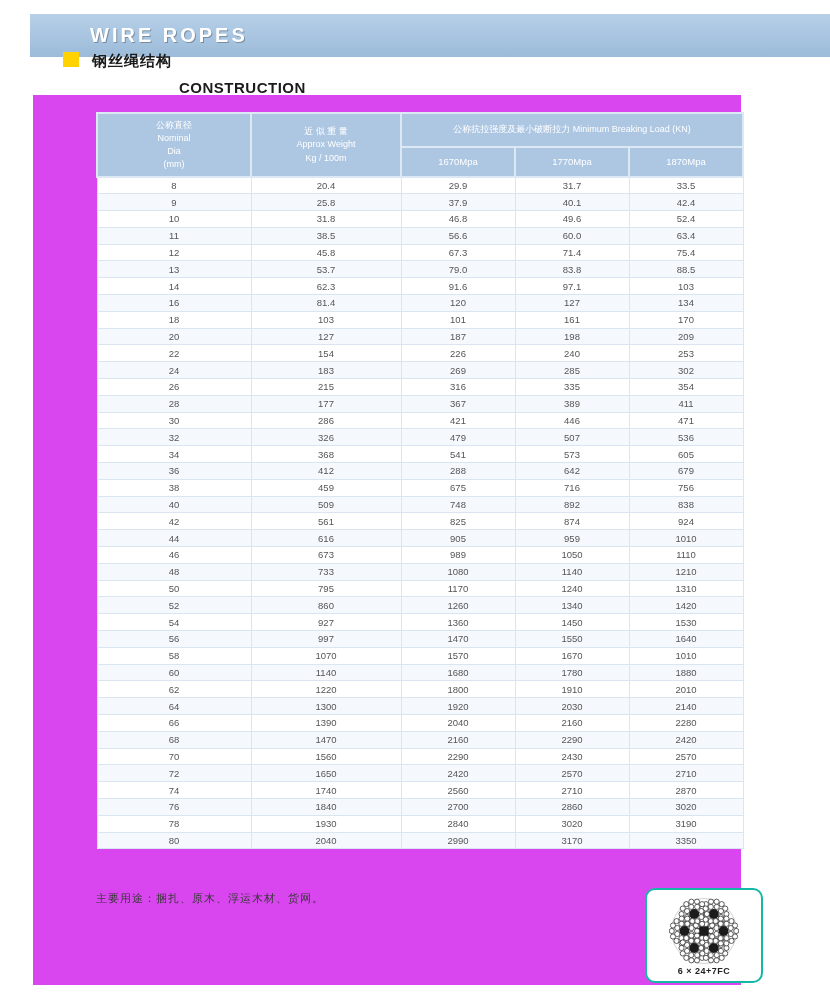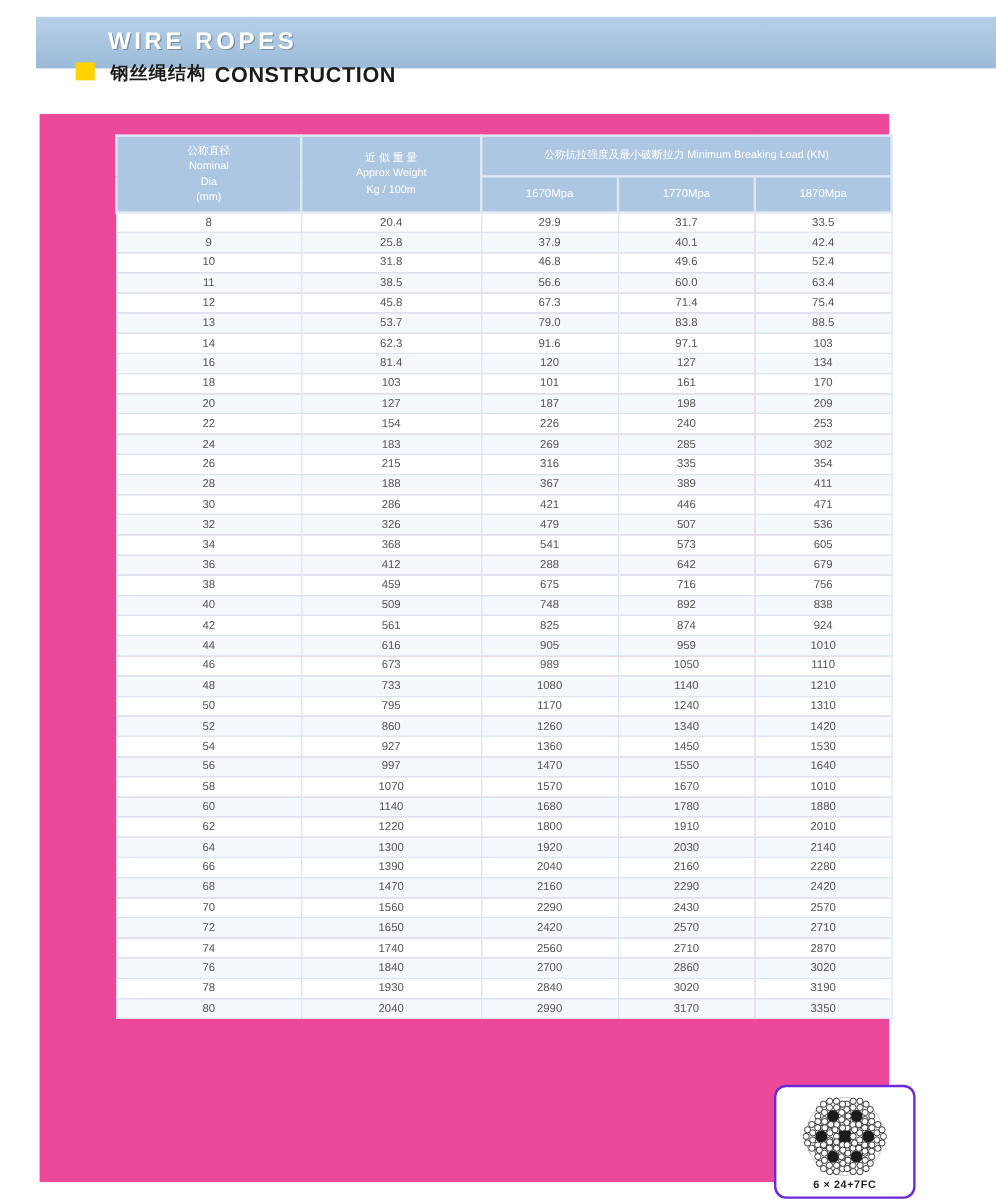--- a/index.html
+++ b/index.html
@@ -14,25 +14,25 @@
     text-shadow:2px 2px 0 rgba(84,98,114,.65), 3px 3px 2px rgba(84,98,114,.35);
     font-style:italic; }
   .banner-en { font-size:20px; font-weight:bold; color:#ffffff; letter-spacing:3px;
     text-shadow:1px 1px 0 rgba(84,98,114,.55); }
 
   
   .section-head { position:absolute; left:30px; top:52px; height:20px;
     display:flex; align-items:flex-start; gap:13px;padding-left:33px; }
   .yellow-sq { width:16px; height:15px; background:#ffd200; flex:0 0 auto; }
   .section-cn { font-size:15px; font-weight:bold; color:#1b1b1b; letter-spacing:1px; }
-  .section-en { font-size:18px; font-weight:bold; color:#1b1b1b; letter-spacing:.5px; margin-left:-6px; }
+  .section-en { font-size:15px; font-weight:bold; color:#1b1b1b; letter-spacing:.5px; margin-left:-6px;margin-top:27px; }
 
   
   .panel { position:absolute; left:33px; top:95px; width:708px; height:890px;
-    background:#ec4899; }
+    background:#d946ef; }
 
   
   table.rope { position:absolute; left:63px; top:17px; width:646px;
     border-collapse:collapse; table-layout:fixed; }
   table.rope col.c1 { width:154px; }
   table.rope col.c2 { width:150px; }
   table.rope col.c3, table.rope col.c4, table.rope col.c5 { width:114px; }
 
   table.rope th { background:#adc7e3; color:#ffffff; font-weight:normal;
     font-size:9px; line-height:1.45; text-align:center; vertical-align:middle;
@@ -44,23 +44,23 @@
     text-align:center; vertical-align:middle; height:16.8px; padding:0;
     border:1px solid #d9e6f2; }
   table.rope tbody tr:nth-child(even) td { background:#f5f9fd; }
 
   
   .usage-note { position:absolute; left:63px; top:796px; font-size:11px;
     color:#3a3a3a; letter-spacing:1px; }
 
   
   .diagram-card { position:absolute; left:612px; top:793px; width:118px; height:95px;
-    background:#ffffff; border:2px solid #6d28d9; border-radius:10px;
+    background:#ffffff; border:2px solid #14b8a6; border-radius:10px;
     display:flex; flex-direction:column; align-items:center; justify-content:center;
-    gap:0;margin-top:16px; }
+    gap:0; }
   .diagram-card svg { display:block; }
   .diagram-label { font-size:9px; font-weight:bold; color:#222222; letter-spacing:.5px; }
 </style>
 </head>
 <body>
 
 <div class="banner">
   <span class="banner-en">WIRE ROPES</span>
 </div>
 
@@ -188,21 +188,21 @@
         </tr>
         <tr>
           <td>26</td>
           <td>215</td>
           <td>316</td>
           <td>335</td>
           <td>354</td>
         </tr>
         <tr>
           <td>28</td>
-          <td>188</td>
+          <td>177</td>
           <td>367</td>
           <td>389</td>
           <td>411</td>
         </tr>
         <tr>
           <td>30</td>
           <td>286</td>
           <td>421</td>
           <td>446</td>
           <td>471</td>
@@ -378,20 +378,21 @@
         <tr>
           <td>80</td>
           <td>2040</td>
           <td>2990</td>
           <td>3170</td>
           <td>3350</td>
         </tr>
       </tbody>
   </table>
 
+  <div class="usage-note">主要用途：捆扎、原木、浮运木材、货网。</div>
 
   <div class="diagram-card">
     <svg viewBox="-42 -42 84 84" width="70" height="70">
       <defs>
         <g id="wire-sm">
           <circle r="3.1" fill="#ffffff" stroke="#2a2a2a" stroke-width="0.9"></circle>
         </g>
         <g id="strand">
           <use href="#wire-sm" x="15.2" y="0"></use>
           <use href="#wire-sm" x="13.7" y="6.6"></use>

